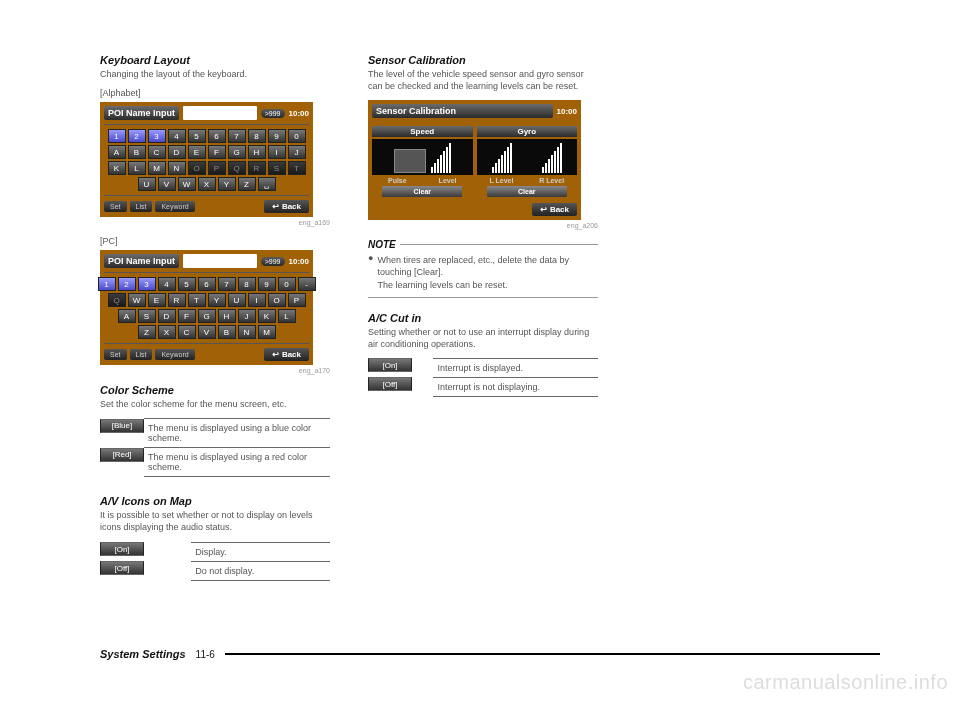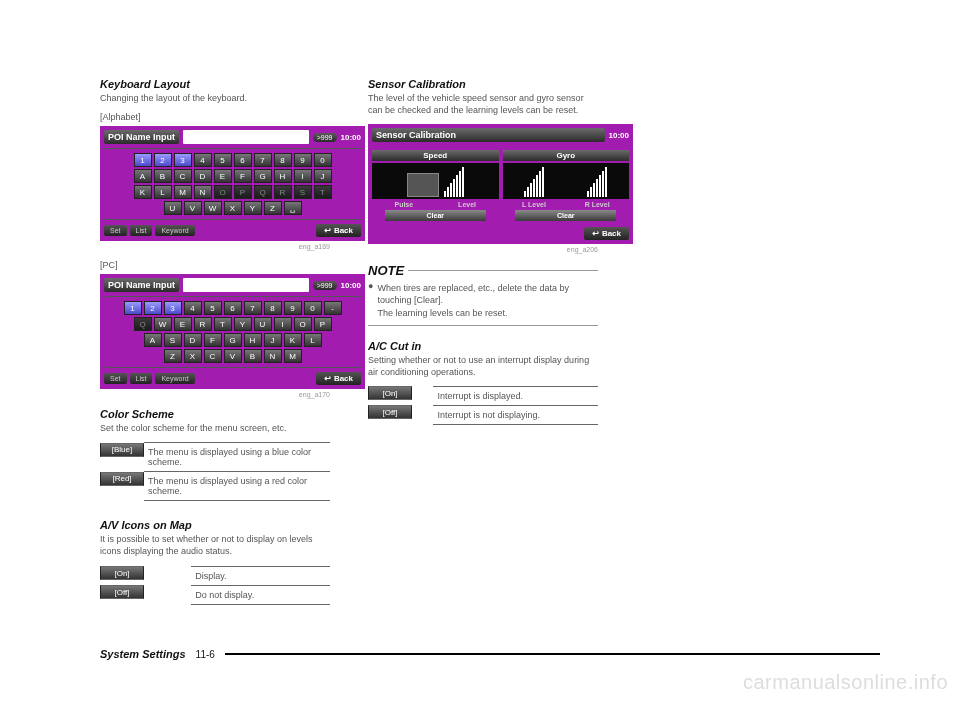--- a/index.html
+++ b/index.html
@@ -17,21 +17,20 @@
   .page {
     padding: 54px 80px 30px 100px;
     box-sizing: border-box;
     width: 960px;
     height: 708px;
     position: relative;
   }
   .columns {
     display: flex;
     gap: 38px;
-    margin-top: 24px;
   }
   .col {
     width: 230px;
     flex: 0 0 230px;
   }
   .sec-title {
     font-weight: bold;
     font-style: italic;
     font-size: 11px;
     color: #111;
@@ -71,42 +70,42 @@
   }
   .note-header {
     display:flex;
     align-items:center;
     gap:4px;
     margin-bottom:4px;
   }
   .note-title {
     font-weight: bold;
     font-style: italic;
-    font-size: 13px;
+    font-size: 10px;
     color:#111;
   }
   .note-line {
     flex:1;
     height:1px;
     background:#999;
   }
   .bullet {
     display:flex;
     gap:4px;
     font-size:9px;
     color:#555;
     line-height:1.35;
     margin-bottom:2px;
   }
   .bullet .dot { font-size:9px; line-height:1; }
 
   
   .screen {
-    width: 265px;
-    background: #a21caf;
+    width: 213px;
+    background: #a16207;
     padding: 4px;
     box-sizing: border-box;
     font-family: Arial, sans-serif;
   }
   .sc-top {
     display: flex;
     align-items: center;
     gap: 4px;
     margin-bottom: 4px;
   }

